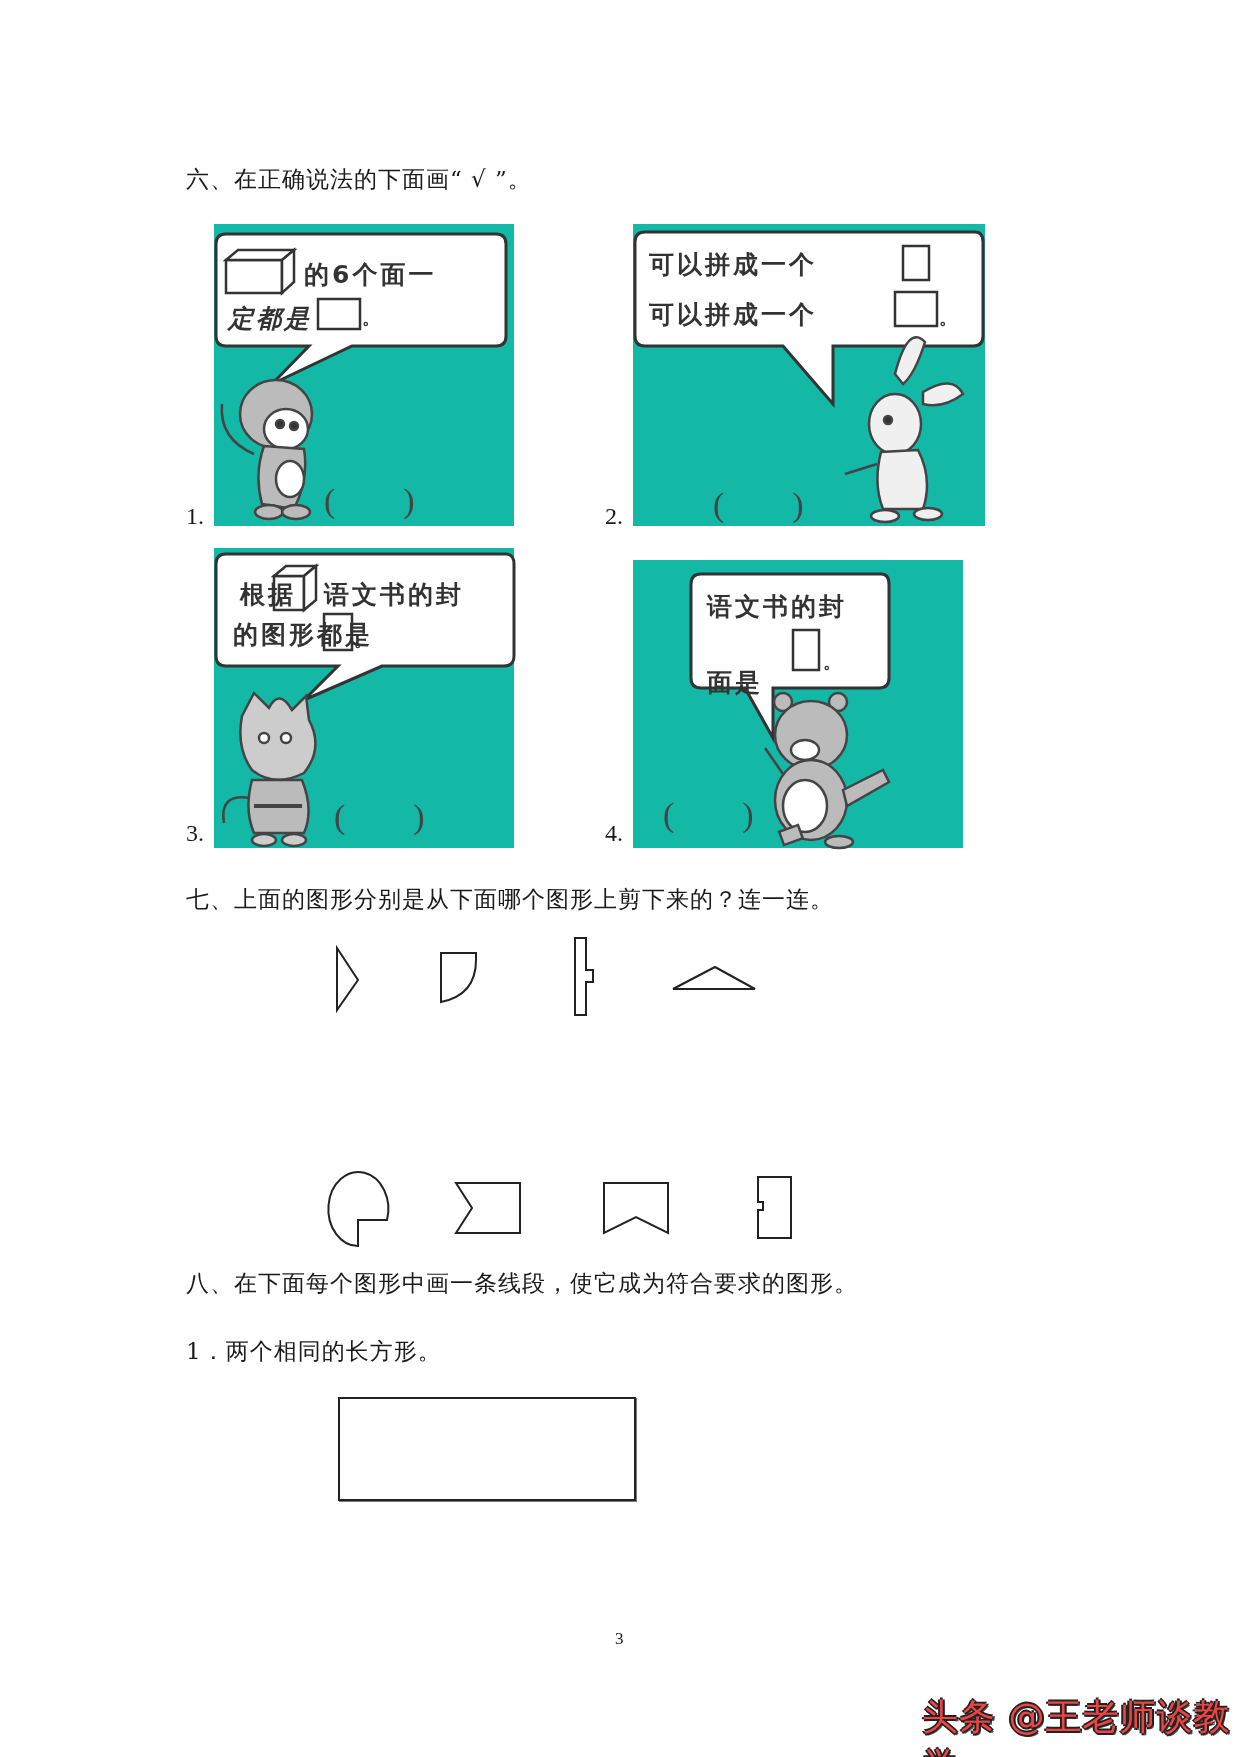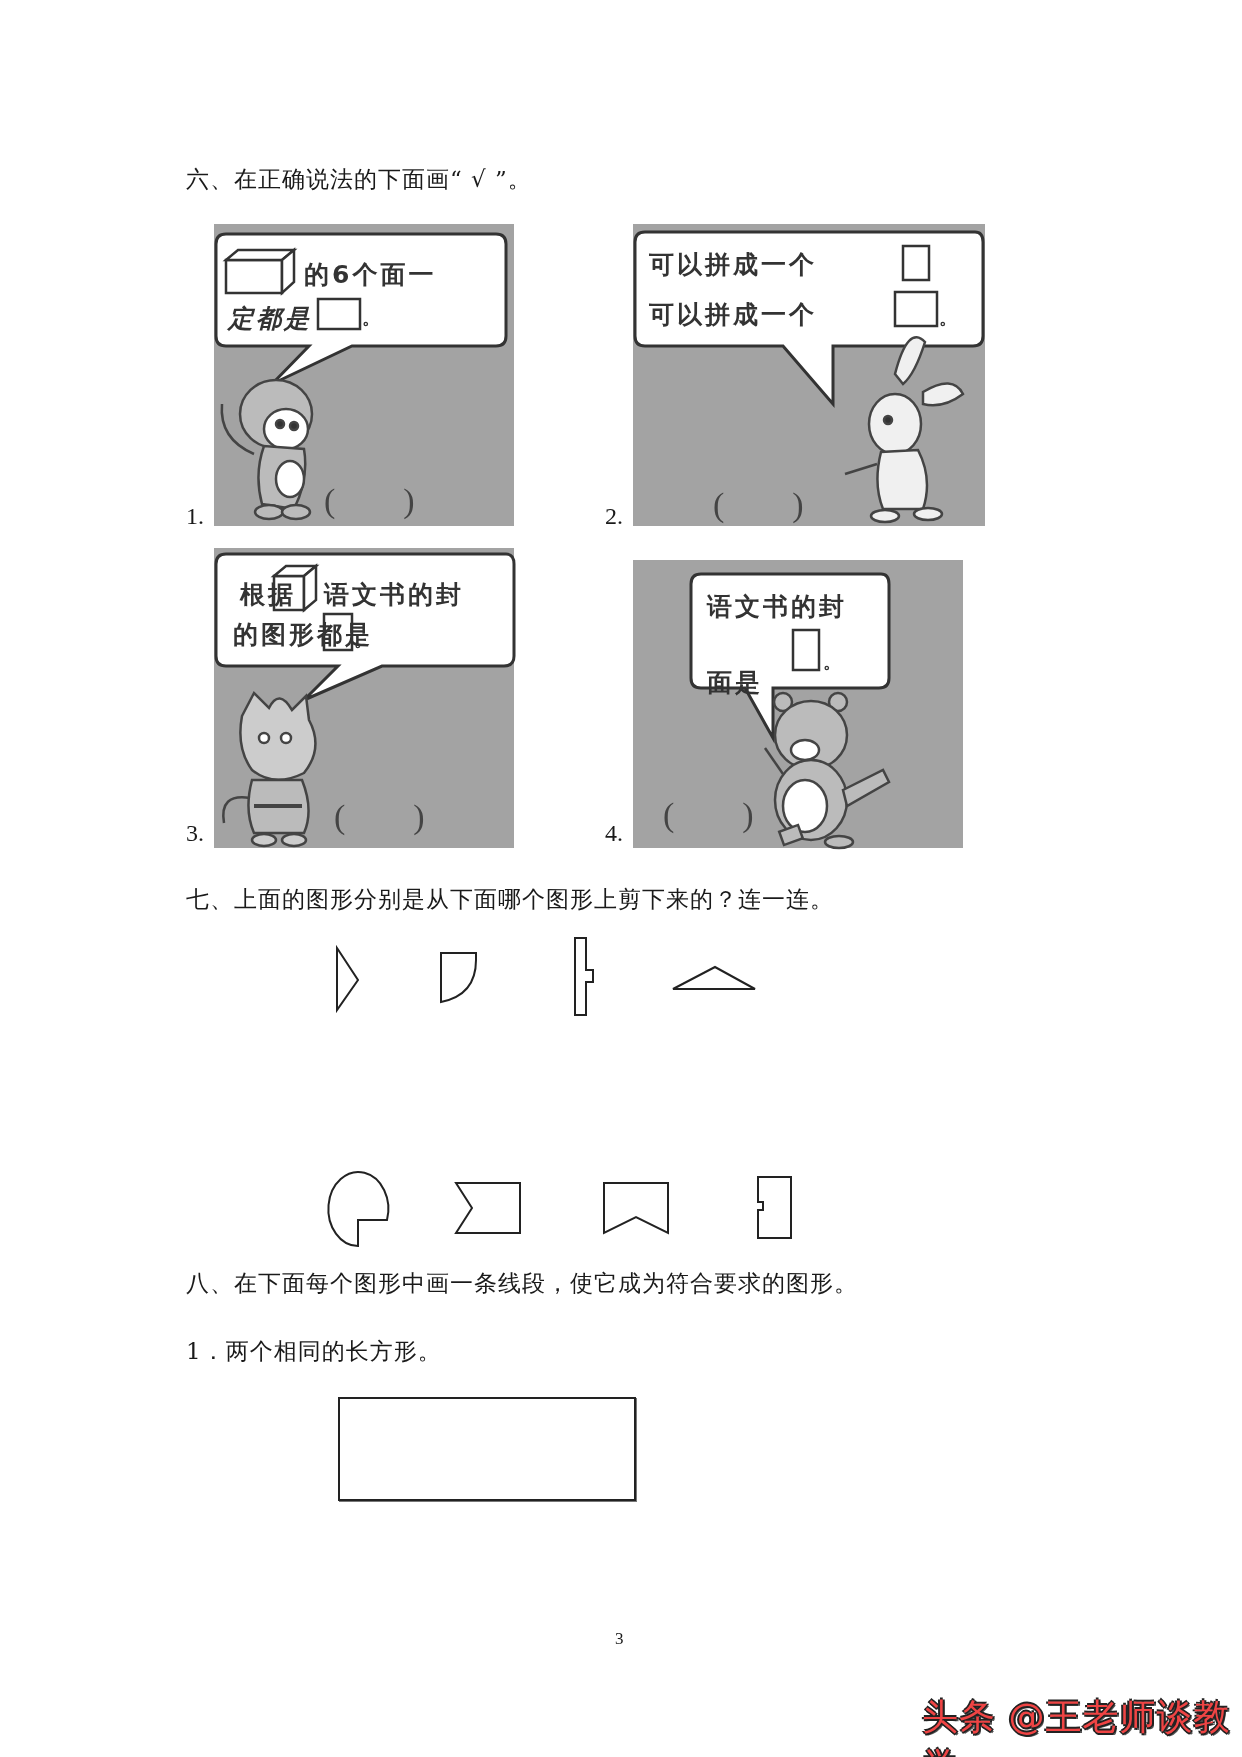--- a/index.html
+++ b/index.html
@@ -1,21 +1,21 @@
 <!DOCTYPE html>
 <html><head>
 <meta charset="utf-8">
 <style>
   html, body { margin:0; padding:0; background:#ffffff; }
   body { width:1242px; height:1757px; position:relative; overflow:hidden;
          font-family:"DejaVu Serif","Liberation Serif",serif; color:#1a1a1a; }
   .abs { position:absolute; }
   .heading { font-size:23px; letter-spacing:1px; white-space:nowrap; }
   .num { font-size:24px; font-family:"Liberation Serif","DejaVu Serif",serif; }
-  .panel { position:absolute; background:#a3a3a3; }
+  .panel { position:absolute; background:#14b8a6; }
   .bubble-text { position:absolute; font-size:25px; font-weight:bold; color:#333;
                  font-family:"DejaVu Sans","Liberation Sans",sans-serif; letter-spacing:3px; white-space:nowrap; }
   .paren { position:absolute; font-size:34px; color:#444; font-family:"Liberation Serif",serif; }
   .watermark { font-size:36px; color:#ef4444; font-family:"DejaVu Sans",sans-serif;
                text-shadow:-2px 0 #222, 2px 0 #222, 0 -2px #222, 0 2px #222, 2px 2px #555; letter-spacing:1px; }
   .pageno { font-size:17px; font-family:"Liberation Serif",serif; }
   svg { position:absolute; overflow:visible; }
 </style>
 </head>
 <body>

